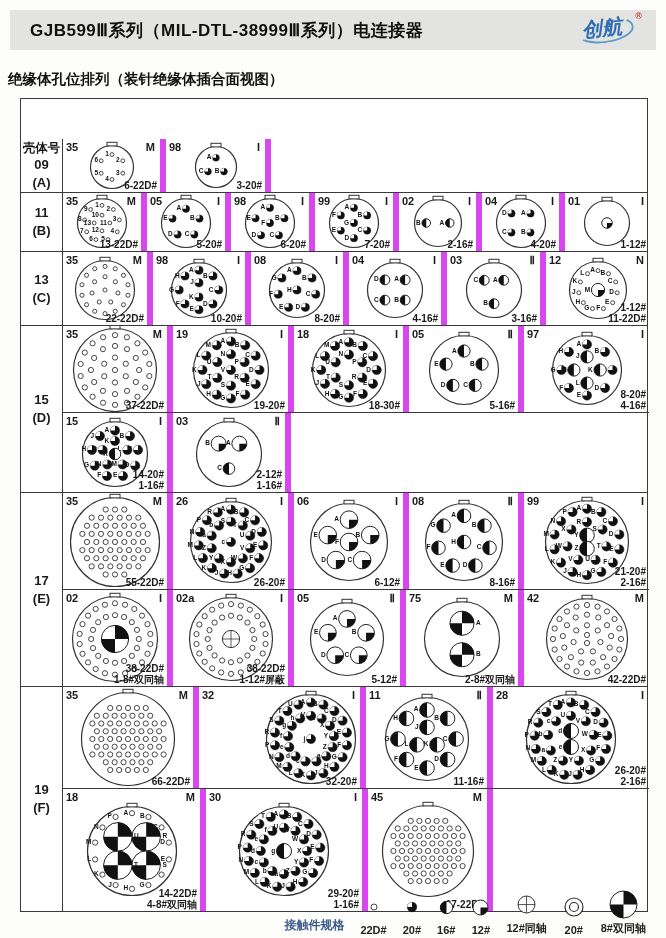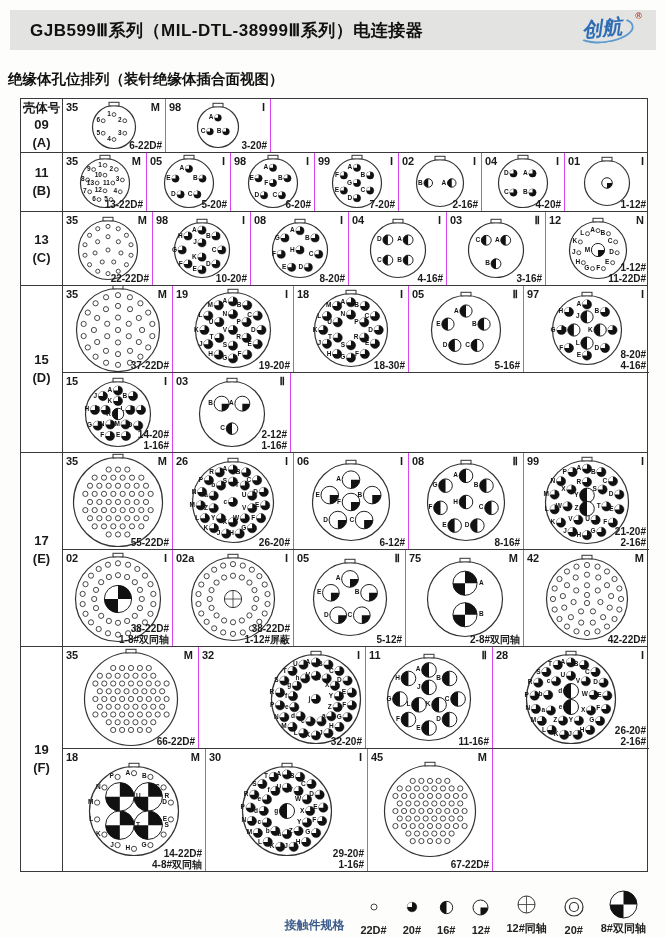--- a/index.html
+++ b/index.html
@@ -15,29 +15,29 @@
     border:2px solid #5b9bd0; border-top-color:transparent; border-left-color:transparent;
     border-radius:50%; transform:rotate(-8deg); }
   .logo .ctext { position:absolute; left:8px; top:4px; font-family:"DejaVu Serif", serif;
     font-style:italic; font-weight:bold; font-size:20px; color:#2e6db4; transform:rotate(-6deg); }
   .logo .reg { position:absolute; right:2px; top:0; font-size:9px; color:#c03a2b; font-weight:bold; }
 
   .subtitle { position:absolute; left:8px; top:70px; font-size:14.5px; font-weight:bold; color:#111; }
 
   .ctable { position:absolute; left:20px; top:98px; width:628px; border:1px solid #3a3a3a; background:#fff; }
   .trow { display:flex; border-top:1px solid #3a3a3a; }
-  .trow:first-child { border-top:none; }
+  .trow:first-child { border-top:none;margin-top:40px; }
   .shellcell { width:42px; flex:0 0 42px; border-right:1px solid #3a3a3a;
     display:flex; flex-direction:column; align-items:center; justify-content:center;
     font-size:13px; font-weight:bold; line-height:1.35; text-align:center; }
   .shellcell .hdr { font-size:12.5px; }
   .subrows { flex:1; display:flex; flex-direction:column; }
   .subrow { display:flex; }
   .subrow + .subrow { border-top:1px solid #3a3a3a; }
-  .cell { position:relative; border-right:1px solid #d946ef; display:flex;
+  .cell { position:relative; border-right:6px solid #d946ef; display:flex;
     align-items:center; justify-content:center; overflow:hidden; }
   .cell:last-child { border-right:none; }
   .cell .code { position:absolute; left:3px; top:2px; font-size:11px; font-weight:bold; }
   .cell .key  { position:absolute; right:5px; top:2px; font-size:11px; font-weight:bold; }
   .cell .spec { position:absolute; right:3px; bottom:1px; font-size:10px; font-weight:bold;
     text-align:right; line-height:1.1; }
   .face { display:block; }
 
   .legend { position:absolute; left:0; top:888px; width:656px; height:48px;
     display:flex; align-items:flex-end; justify-content:flex-end; gap:16px; padding-right:10px; }

